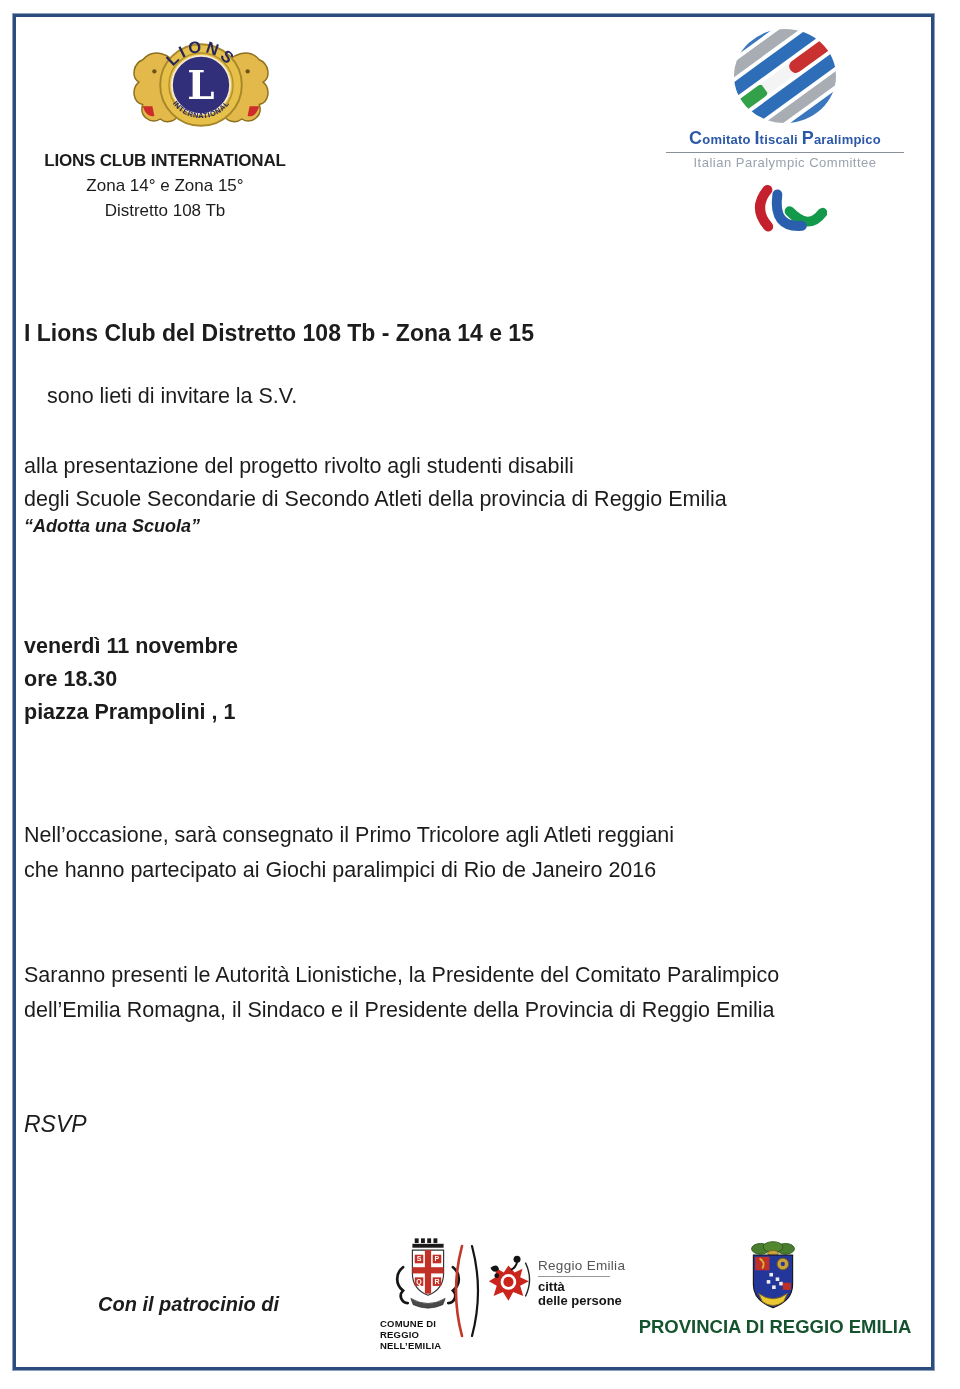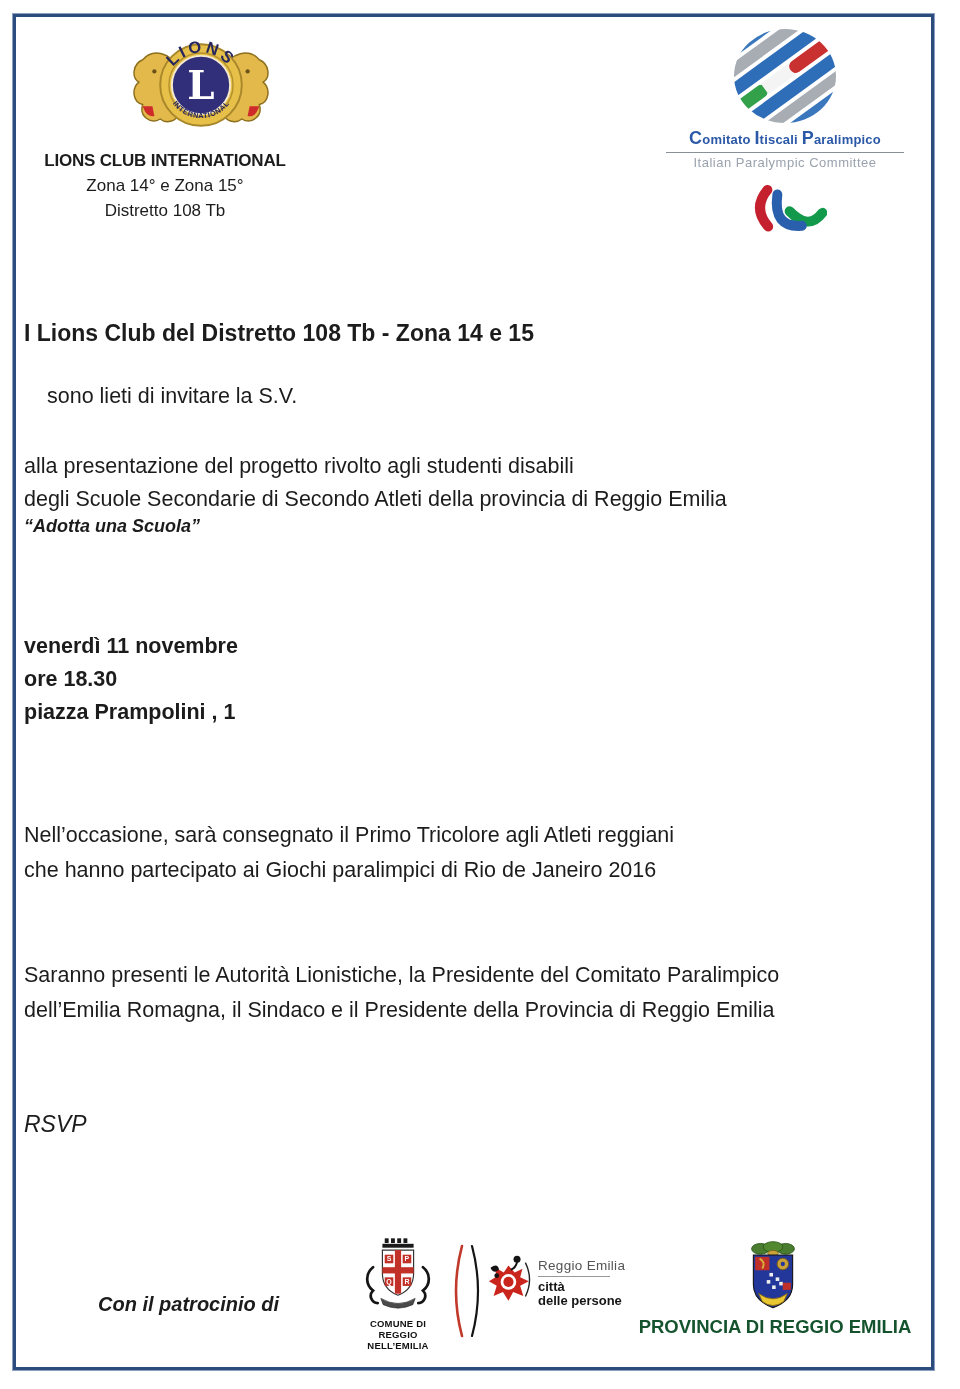--- a/index.html
+++ b/index.html
@@ -34,21 +34,21 @@
   .invite{top:384px;font-size:21.5px;padding-left:23px;}
   .presentation{top:450px;font-size:21.5px;line-height:33px;}
   .project-title{top:516px;font-size:18px;font-weight:bold;font-style:italic;}
   .event{top:630px;font-size:21.5px;font-weight:bold;line-height:33px;}
   .occasion{top:818px;font-size:21.5px;line-height:35px;}
   .guests{top:958px;font-size:21.5px;line-height:35px;}
   .rsvp{top:1108px;font-size:23px;font-style:italic;line-height:32px;}
 
   
   .patronage{left:98px;top:1293px;font-size:20px;font-weight:bold;font-style:italic;}
-  .comune{left:348px;top:1236px;width:100px;text-align:center;}
+  .comune{left:380px;top:1236px;width:100px;text-align:left;}
   .comune-caption{font-size:9.5px;font-weight:bold;line-height:11px;letter-spacing:0.2px;color:#111;}
   .divider-arcs{left:449px;top:1243px;width:34px;height:96px;}
   .flower{left:485px;top:1250px;width:50px;height:56px;}
   .citta{left:538px;top:1258px;width:110px;}
   .citta-re{font-size:13.5px;color:#555;letter-spacing:0.3px;}
   .citta-rule{height:1px;background:#999;margin:3px 0 3px 0;width:72px;}
   .citta-bold{font-size:13px;font-weight:bold;color:#151515;line-height:14px;}
   .prov-crest{left:748px;top:1237px;width:50px;height:79px;}
   .prov-label{left:630px;top:1316px;width:290px;text-align:center;font-size:18.5px;font-weight:bold;color:#14532d;}
 </style>

